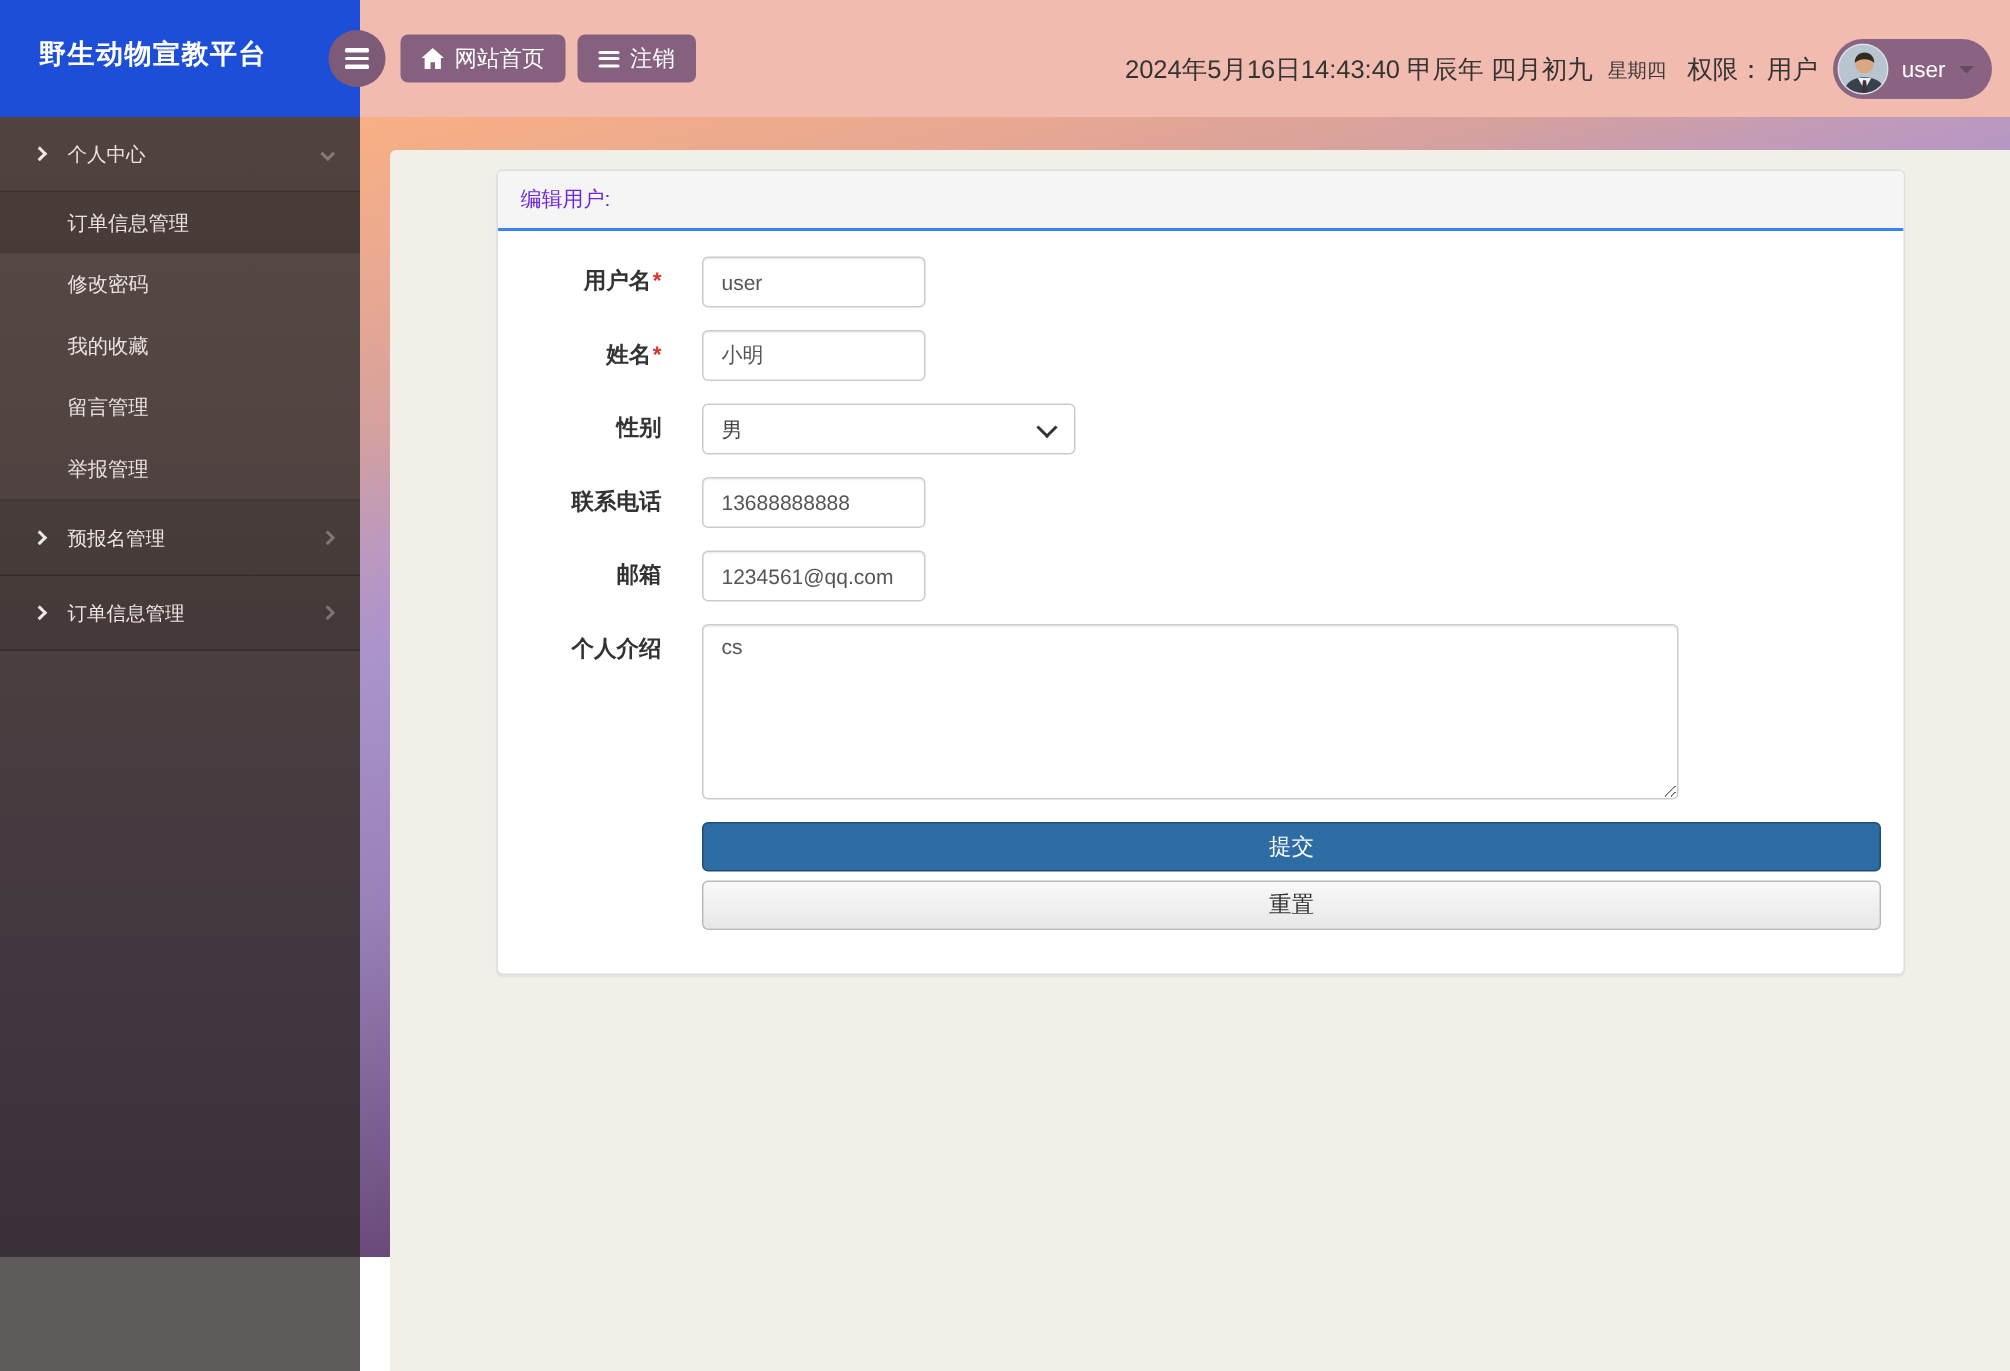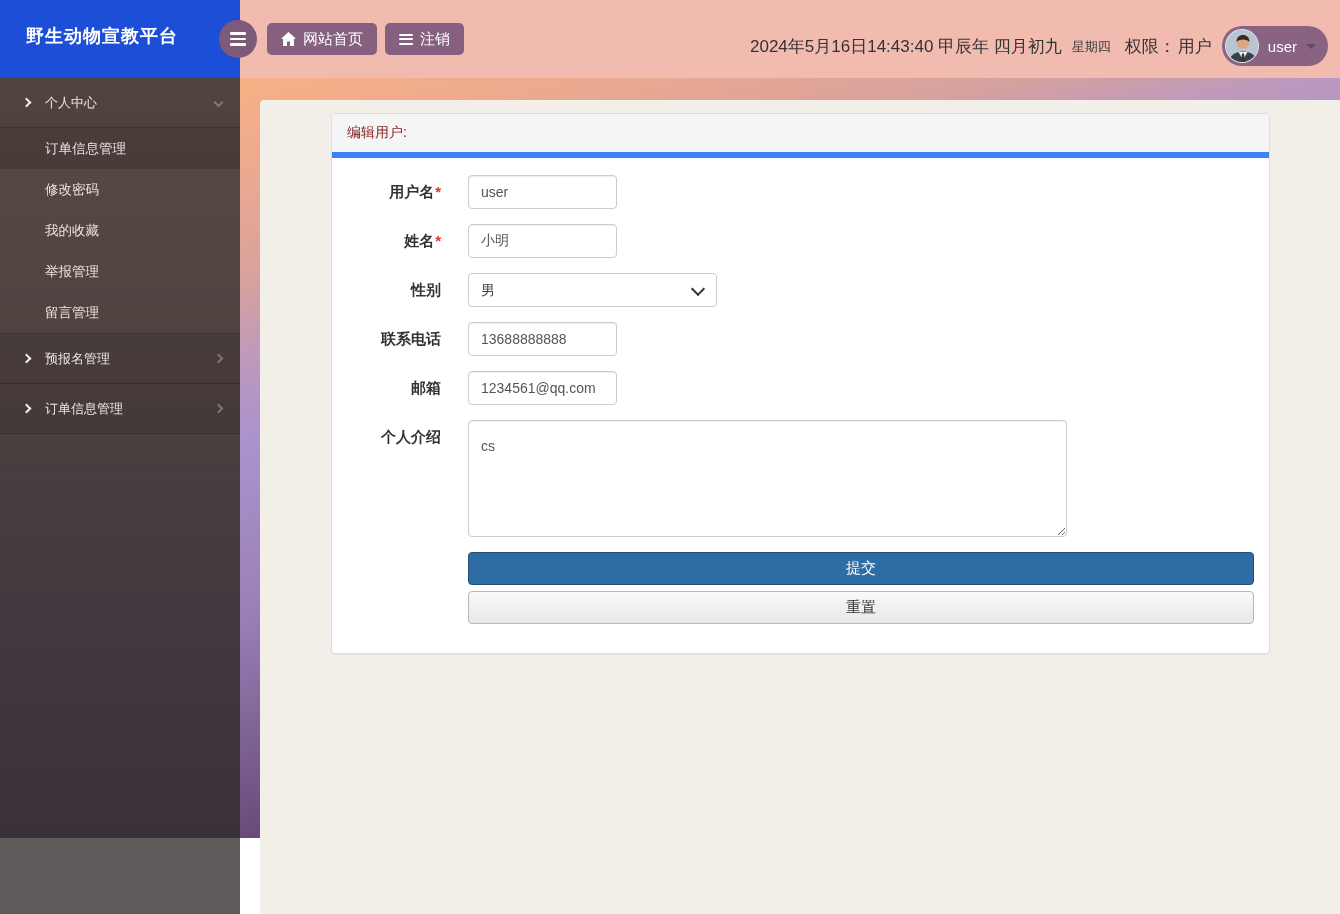--- a/index.html
+++ b/index.html
@@ -107,22 +107,22 @@
     position:absolute; left:260px; top:100px; width:1080px; height:814px; z-index:20;
     background:#f1efe8; border-radius:4px 0 0 0;
   }
 
   .panel {
     position:absolute; left:71px; top:13px; width:939px;
     background:#fff; border:1px solid #dedede; border-radius:4px;
     box-shadow:0 1px 1px rgba(0,0,0,0.05);
   }
   .panel-heading {
-    background:#f5f5f5; border-bottom:6px solid #3b82f6;
-    padding:10px 15px; color:#7f1d1d; font-size:14px;
+    background:#f5f5f5; border-bottom:2px solid #3b82f6;
+    padding:10px 15px; color:#6d28d9; font-size:14px;
     border-radius:3px 3px 0 0;
   }
   .panel-body { padding:17px 15px 29px 15px; }
 
   .form-row { display:flex; margin-bottom:15px; }
   .flabel {
     width:94px; margin-right:27px; text-align:right;
     font-size:15px; font-weight:bold; color:#333; line-height:34px; white-space:nowrap;
   }
   .req { color:#d9342b; margin-left:1px; }
@@ -138,21 +138,21 @@
     width:249px; height:34px; padding:5px 12px;
     border:1px solid #ccc; border-radius:4px; font-size:14px; color:#444;
     font-family:inherit; background:#fff; cursor:pointer;
   }
   .select-wrap::after {
     content:""; position:absolute; right:14px; top:11px;
     width:8px; height:8px; border-right:2px solid #333; border-bottom:2px solid #333;
     transform:rotate(45deg); pointer-events:none;
   }
   .tarea {
-    width:599px; height:117px; padding:17px 12px;
+    width:651px; height:117px; padding:6px 12px;
     border:1px solid #ccc; border-radius:4px; font-size:14px; color:#555;
     font-family:inherit; resize:both;
     box-shadow:inset 0 1px 1px rgba(0,0,0,0.075);
   }
   .btn-row { margin-left:121px; display:flex; gap:6px;flex-direction:column; }
   .btn-submit {
     background:#2e6da4; border:1px solid #204d74; color:#fff;
     font-size:15px; font-family:inherit; padding:6px 13px; border-radius:4px; cursor:pointer;
     height:33px;
   }
@@ -221,22 +221,22 @@
     <ul class="menu">
       <li class="menu-section">
         <span class="chev chev-right chev-lead"></span>
         <span class="label">个人中心</span>
         <span class="chev chev-down chev-state"></span>
       </li>
       <ul class="submenu">
         <li class="menu-sub active">订单信息管理</li>
         <li class="menu-sub">修改密码</li>
         <li class="menu-sub">我的收藏</li>
+        <li class="menu-sub">留言管理</li>
         <li class="menu-sub">举报管理</li>
-        <li class="menu-sub">留言管理</li>
       </ul>
       <li class="menu-section">
         <span class="chev chev-right chev-lead"></span>
         <span class="label">预报名管理</span>
         <span class="chev chev-right chev-state"></span>
       </li>
       <li class="menu-section">
         <span class="chev chev-right chev-lead"></span>
         <span class="label">订单信息管理</span>
         <span class="chev chev-right chev-state"></span>

